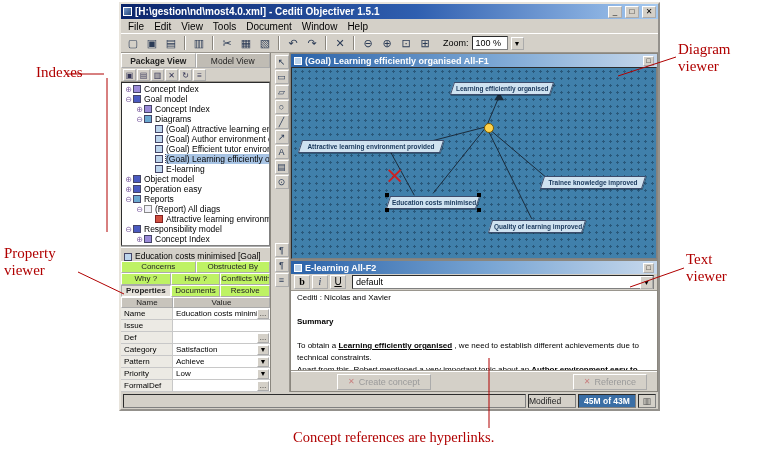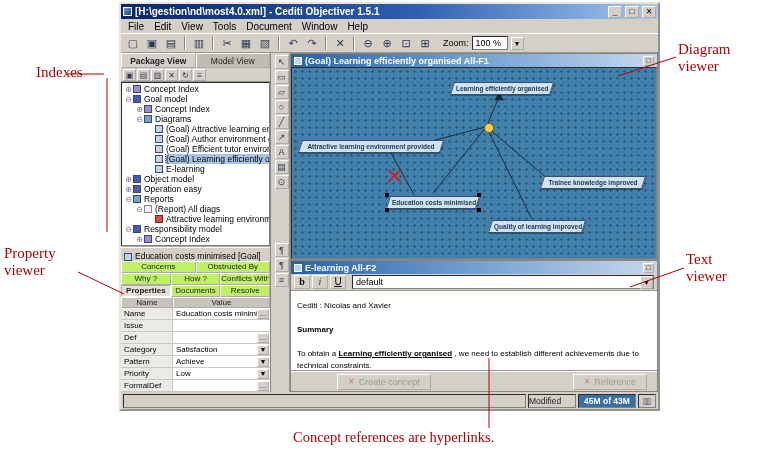--- a/index.html
+++ b/index.html
@@ -110,21 +110,21 @@
   .sel-handle { position:absolute; width:4px; height:4px; background:#000; }
 
   .text-frame { flex:1; display:flex; flex-direction:column; border:1px solid #8a867e; min-height:0; }
   .fmt-toolbar { height:17px; flex:0 0 auto; display:flex; align-items:center; gap:2px; padding:1px 3px; border-bottom:1px solid #9a968e; }
   .fmt-btn { width:16px; height:14px; background:#d4d0c8; border:1px outset #fff; text-align:center; font-size:10px; line-height:12px; }
   .fmt-bold { font-family:"Liberation Serif",serif; font-weight:bold; }
   .fmt-italic { font-family:"Liberation Serif",serif; font-style:italic; color:#235; }
   .fmt-underline { text-decoration:underline; }
   .style-combo { flex:1; height:14px; margin-left:4px; background:#fff; border:1px inset #808080; display:flex; align-items:center; }
   .style-value { flex:1; font-size:9px; padding-left:3px; white-space:nowrap; overflow:hidden; }
-  .text-content { flex:1; background:#fff; border-bottom:1px solid #9a968e; padding:9px 6px; overflow:hidden; }
+  .text-content { flex:1; background:#fff; border-bottom:1px solid #9a968e; padding:1px 6px; overflow:hidden; }
   .para { font-size:8px; line-height:1.5; color:#000; }
   .seg-bold { font-weight:bold; }
   .seg-link { font-weight:bold; text-decoration:underline; }
   .btn-row { height:20px; flex:0 0 auto; display:flex; align-items:center; background:#d4d0c8; border-top:1px solid #fff; }
   .action-btn { height:16px; border:1px outset #fff; background:#d4d0c8; color:#9a9a9a; font-size:9px;
                 display:flex; align-items:center; gap:4px; padding:0 10px; }
   .action-icon { color:#c88080; font-size:8px; }
   .create-btn { margin-left:46px; }
   .reference-btn { margin-left:auto; margin-right:10px; }
 

